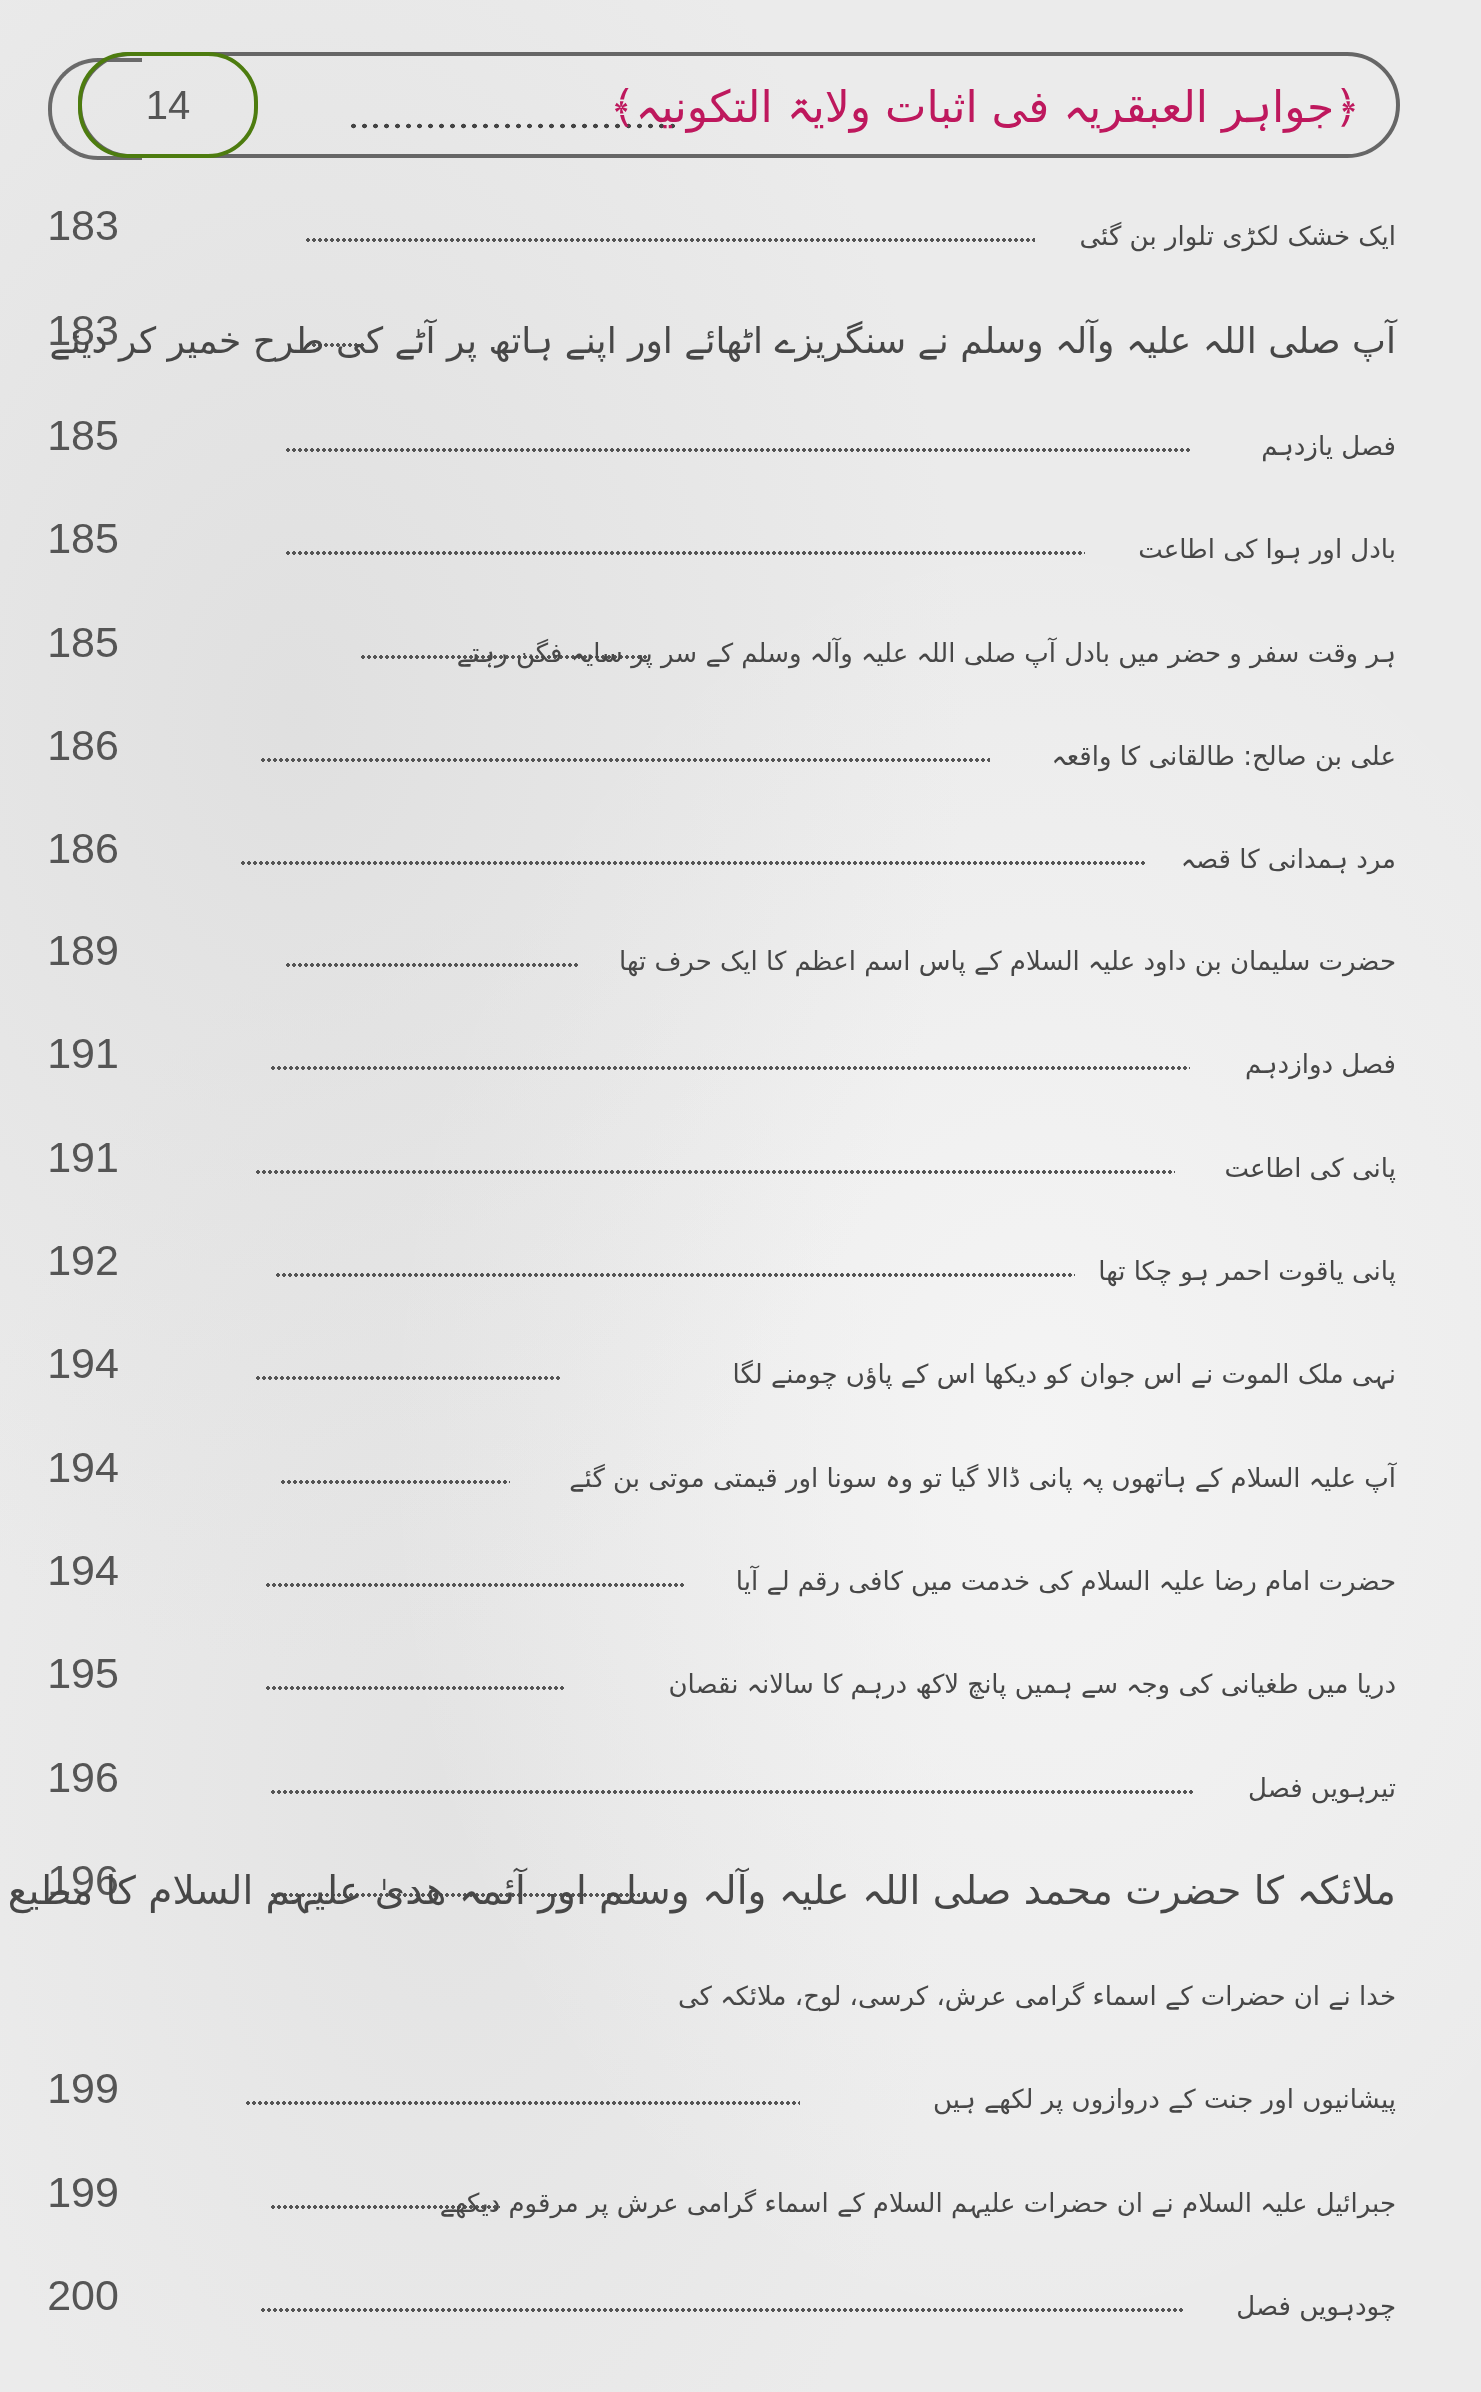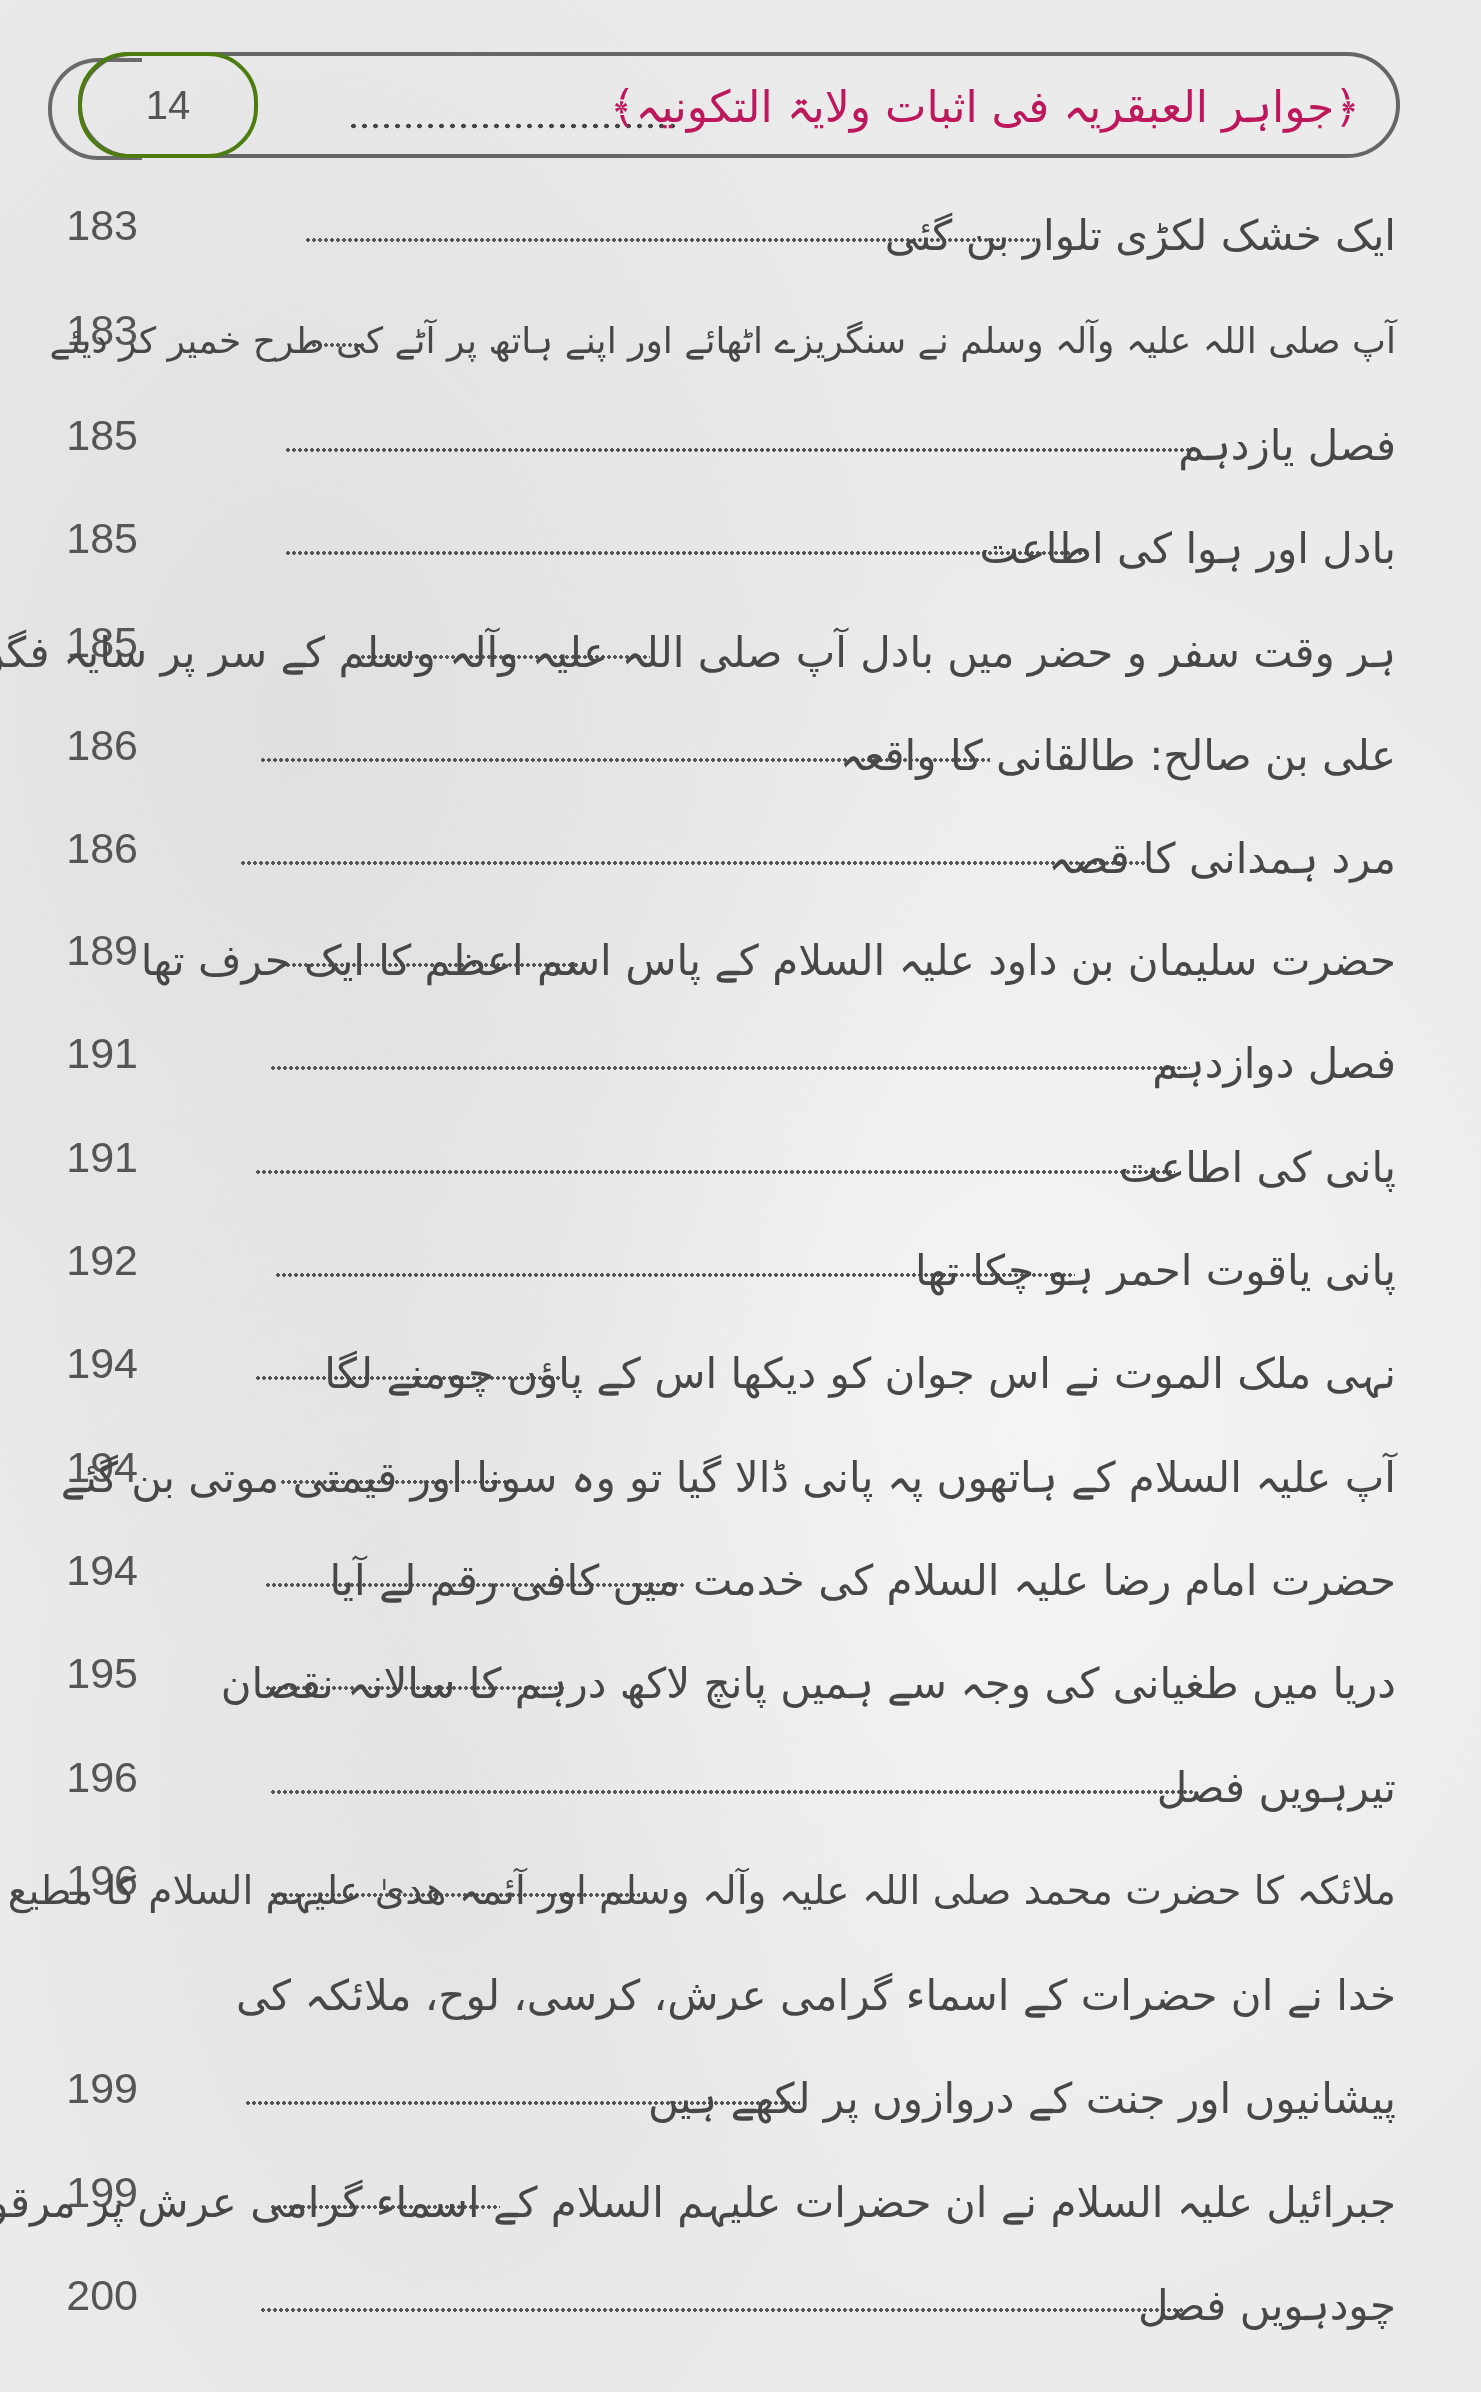--- a/index.html
+++ b/index.html
@@ -37,27 +37,27 @@
     font-family: "DejaVu Sans", sans-serif; font-size: 44px; color: #be185d;
   }
   .header-dots {
     position: absolute; left: 300px; top: 70px; width: 330px; height: 8px;
     background-image: radial-gradient(circle, #444 2.2px, transparent 2.6px);
     background-size: 11px 8px; background-repeat: repeat-x;
   }
   .toc { position: absolute; left: 0; top: 0; width: 1481px; }
   .row { position: absolute; left: 0; width: 1481px; height: 70px; }
   .pnum {
-    position: absolute; left: 28px; width: 110px; text-align: right;
+    position: absolute; left: 28px; width: 110px; text-align: center;
     font-family: "Liberation Sans", sans-serif; font-size: 43px; color: #555;
     top: 0; line-height: 60px;
   }
   .title {
     position: absolute; right: 85px; direction: rtl; white-space: nowrap;
-    font-family: "DejaVu Sans", sans-serif; font-size: 42px; color: #474747;
+    font-family: "DejaVu Sans", sans-serif; font-size: 26px; color: #474747;
     top: 10px; line-height: 62px;
   }
   .leader {
     position: absolute; height: 6px; top: 42px;
     background-image: radial-gradient(circle, #555 1.6px, transparent 2px);
     background-size: 6px 6px; background-repeat: repeat-x;
   }
 </style>
 </head>
 <body>

